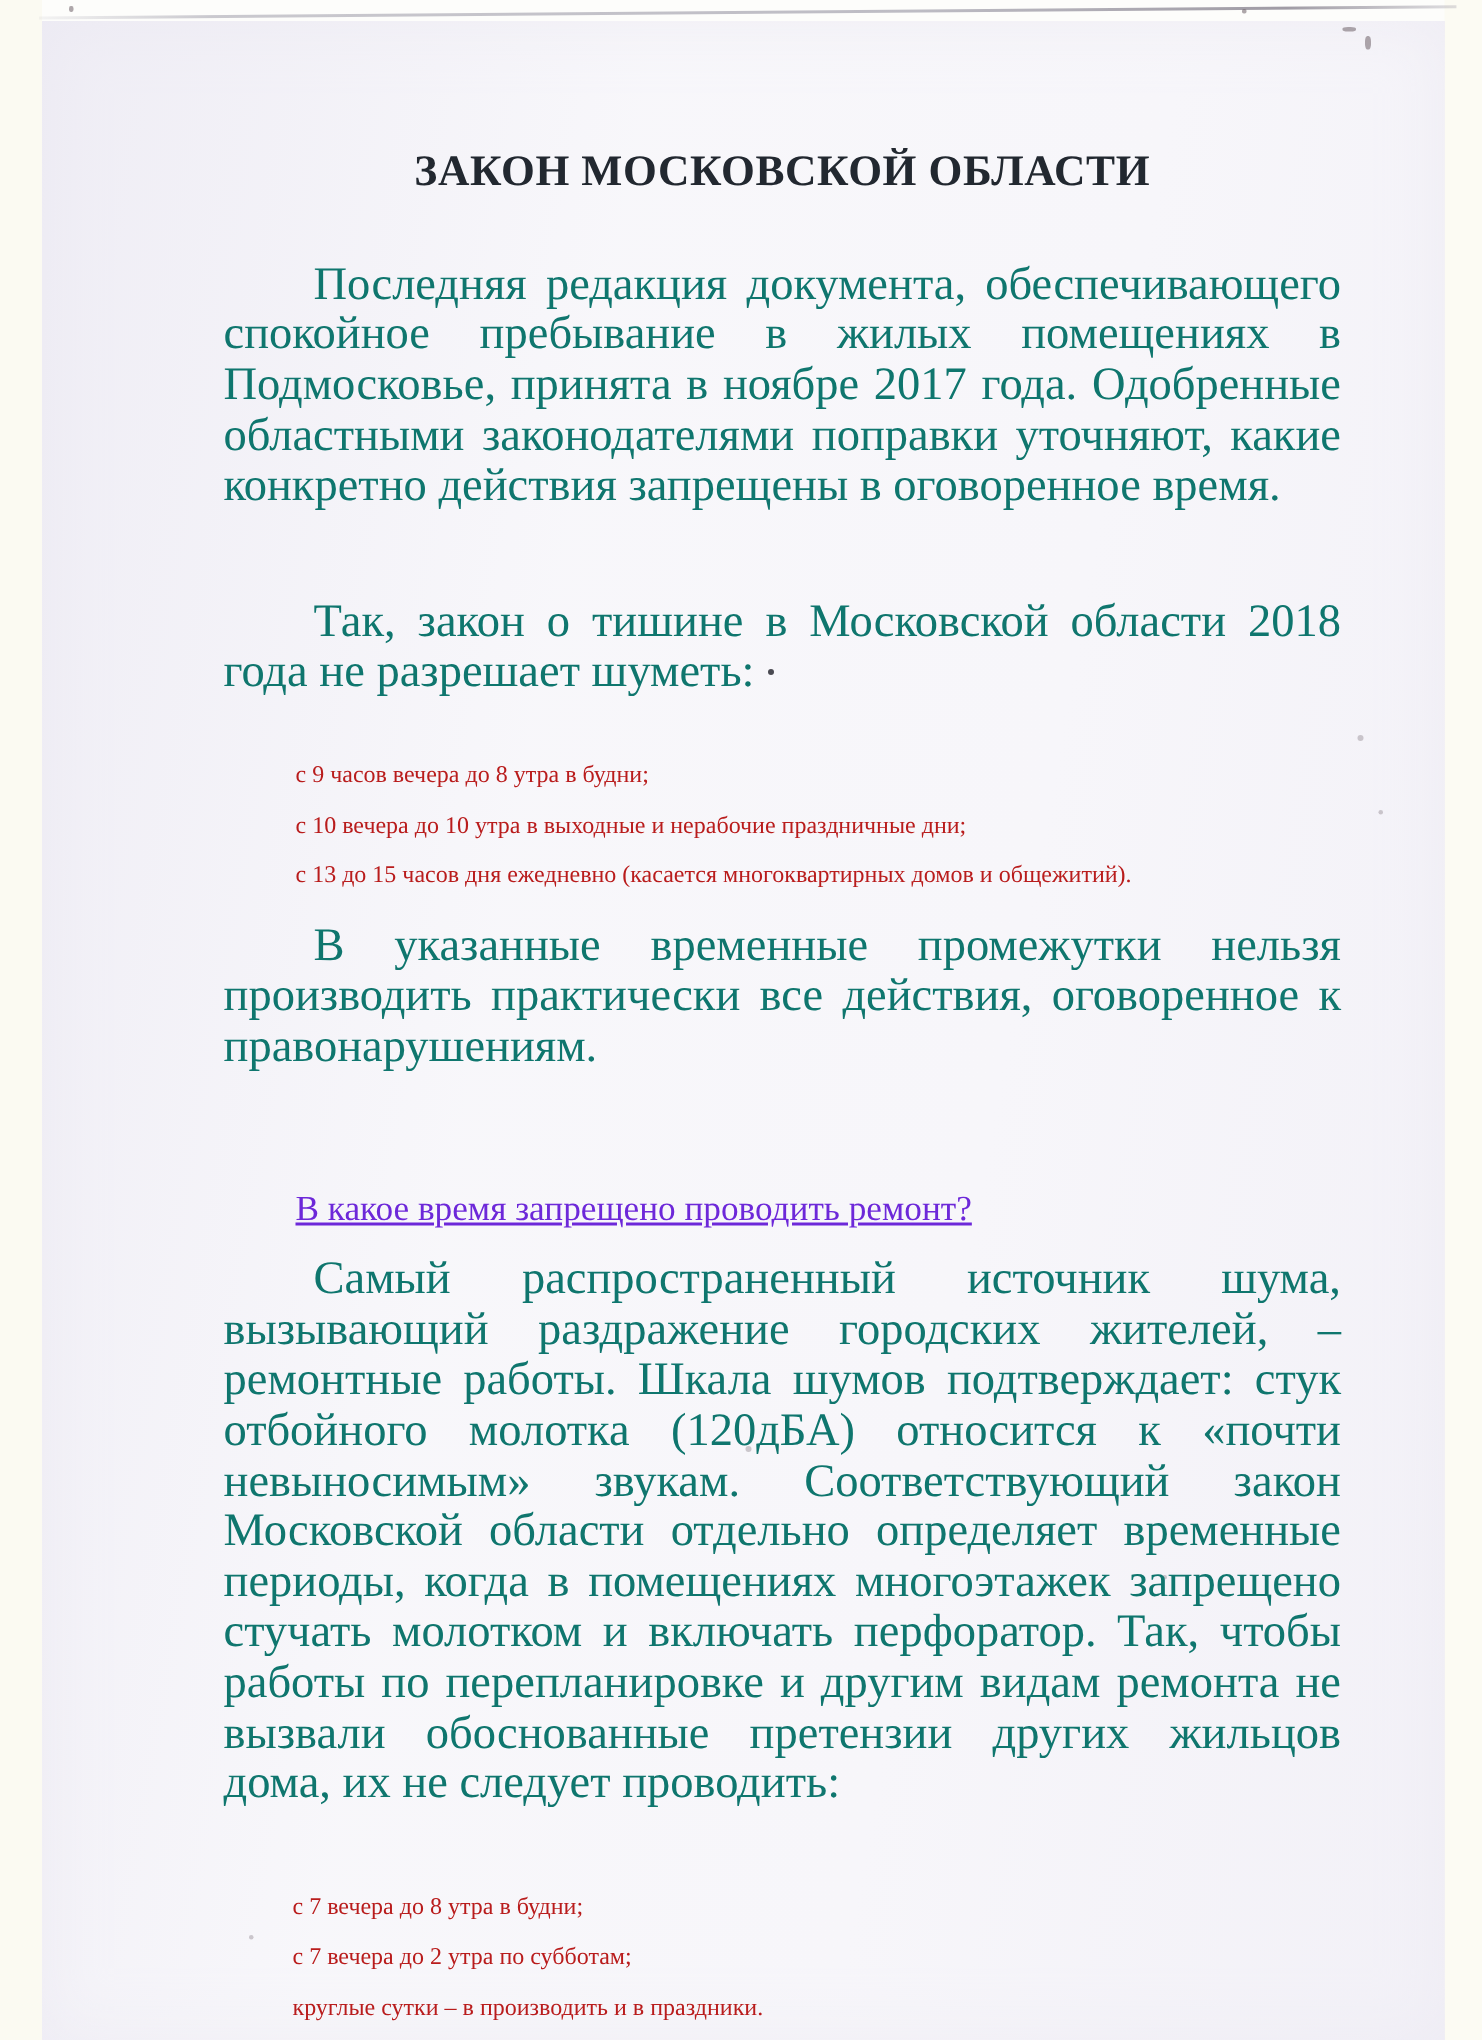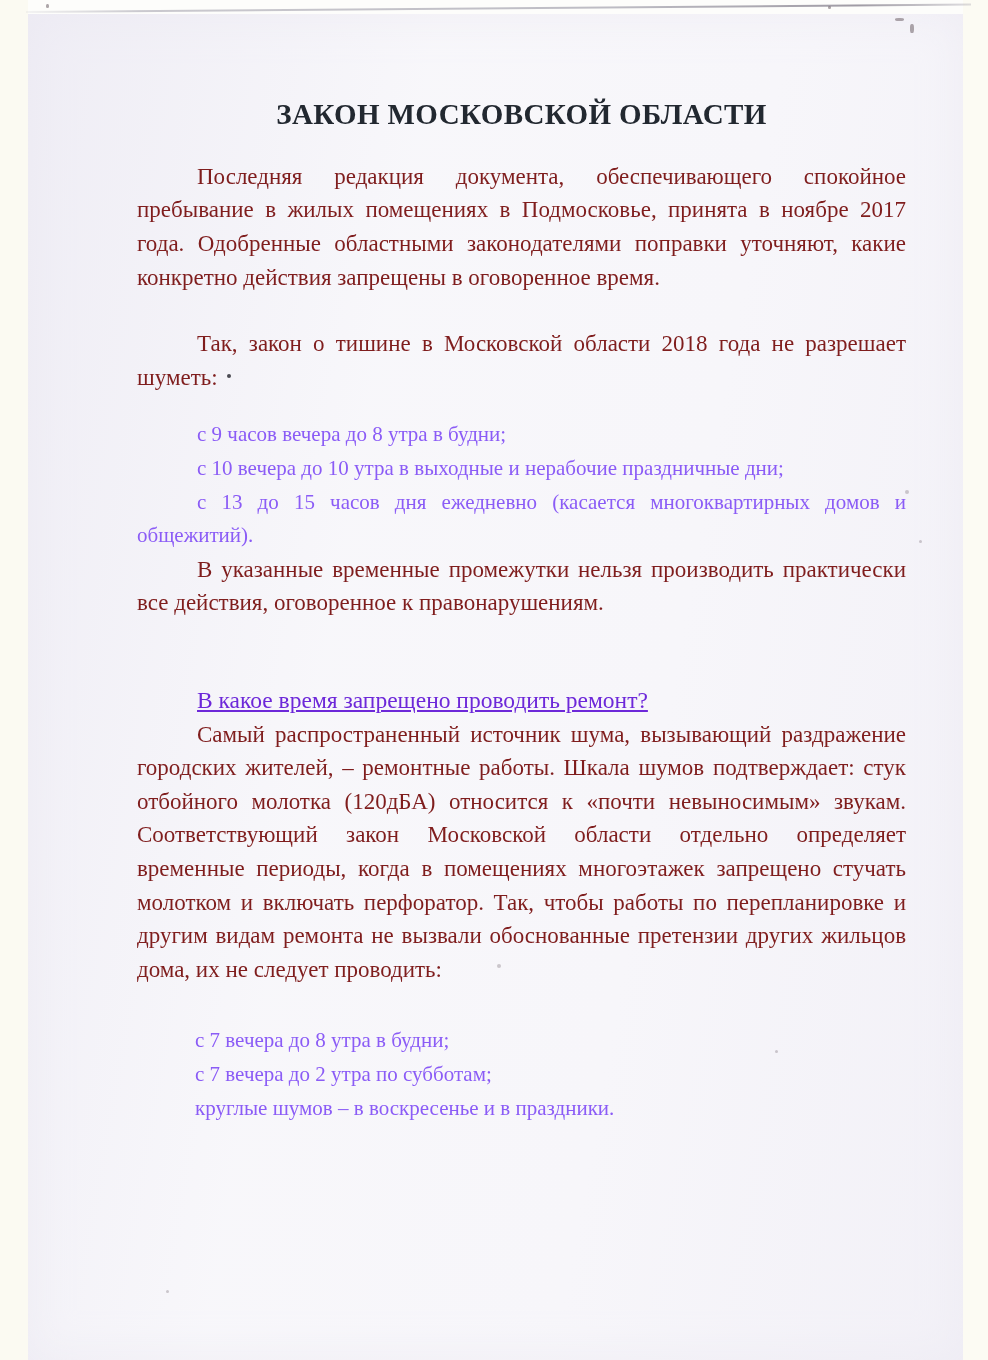--- a/index.html
+++ b/index.html
@@ -90,45 +90,45 @@
     font-weight: bold;
     font-size: 29px;
     letter-spacing: .4px;
     color: #222830;
     margin: 0;
     padding-top: 99px;
     line-height: 1.1;
   }
 
   p.para {
-    margin: 0;
-    font-size: 23px;
+    margin: 12px;
+    font-size: 31px;
     line-height: 33.6px;
     text-align: justify;
     text-indent: 60px;
-    color: #7f1d1d;
+    color: #0f766e;
   }
 
   .gap-title    { height: 29px; }
   .gap-para     { height: 33px; }
   .gap-list     { height: 24px; }
   .gap-section  { height: 64px; }
   .gap-biglist  { height: 38px; }
 
   ul.ruleset {
     list-style: none;
     margin: 0;
     padding: 0;
   }
   ul.ruleset li {
-    font-size: 21px;
+    font-size: 16px;
     line-height: 33.6px;
     text-align: justify;
     text-indent: 60px;
-    color: #8b5cf6;
+    color: #b91c1c;
   }
   
   ul.ruleset.simple li {
     text-align: left;
     text-indent: 58px;
   }
 
   .subheading {
     font-size: 23.5px;
     line-height: 33.6px;
@@ -229,19 +229,19 @@
       <span>В какое время запрещено проводить ремонт?</span>
     </div>
 
     <p class="para">Самый распространенный источник шума, вызывающий раздражение городских жителей, – ремонтные работы. Шкала шумов подтверждает: стук отбойного молотка (120дБА) относится к «почти невыносимым» звукам. Соответствующий закон Московской области отдельно определяет временные периоды, когда в помещениях многоэтажек запрещено стучать молотком и включать перфоратор. Так, чтобы работы по перепланировке и другим видам ремонта не вызвали обоснованные претензии других жильцов дома, их не следует проводить:</p>
 
     <div class="gap-biglist"></div>
 
     <ul class="ruleset simple">
       <li>с 7 вечера до 8 утра в будни;</li>
       <li>с 7 вечера до 2 утра по субботам;</li>
-      <li>круглые шумов – в воскресенье и в праздники.</li>
+      <li>круглые сутки – в производить и в праздники.</li>
     </ul>
 
   </div>
 
 
 </div>
 
 </body></html>

